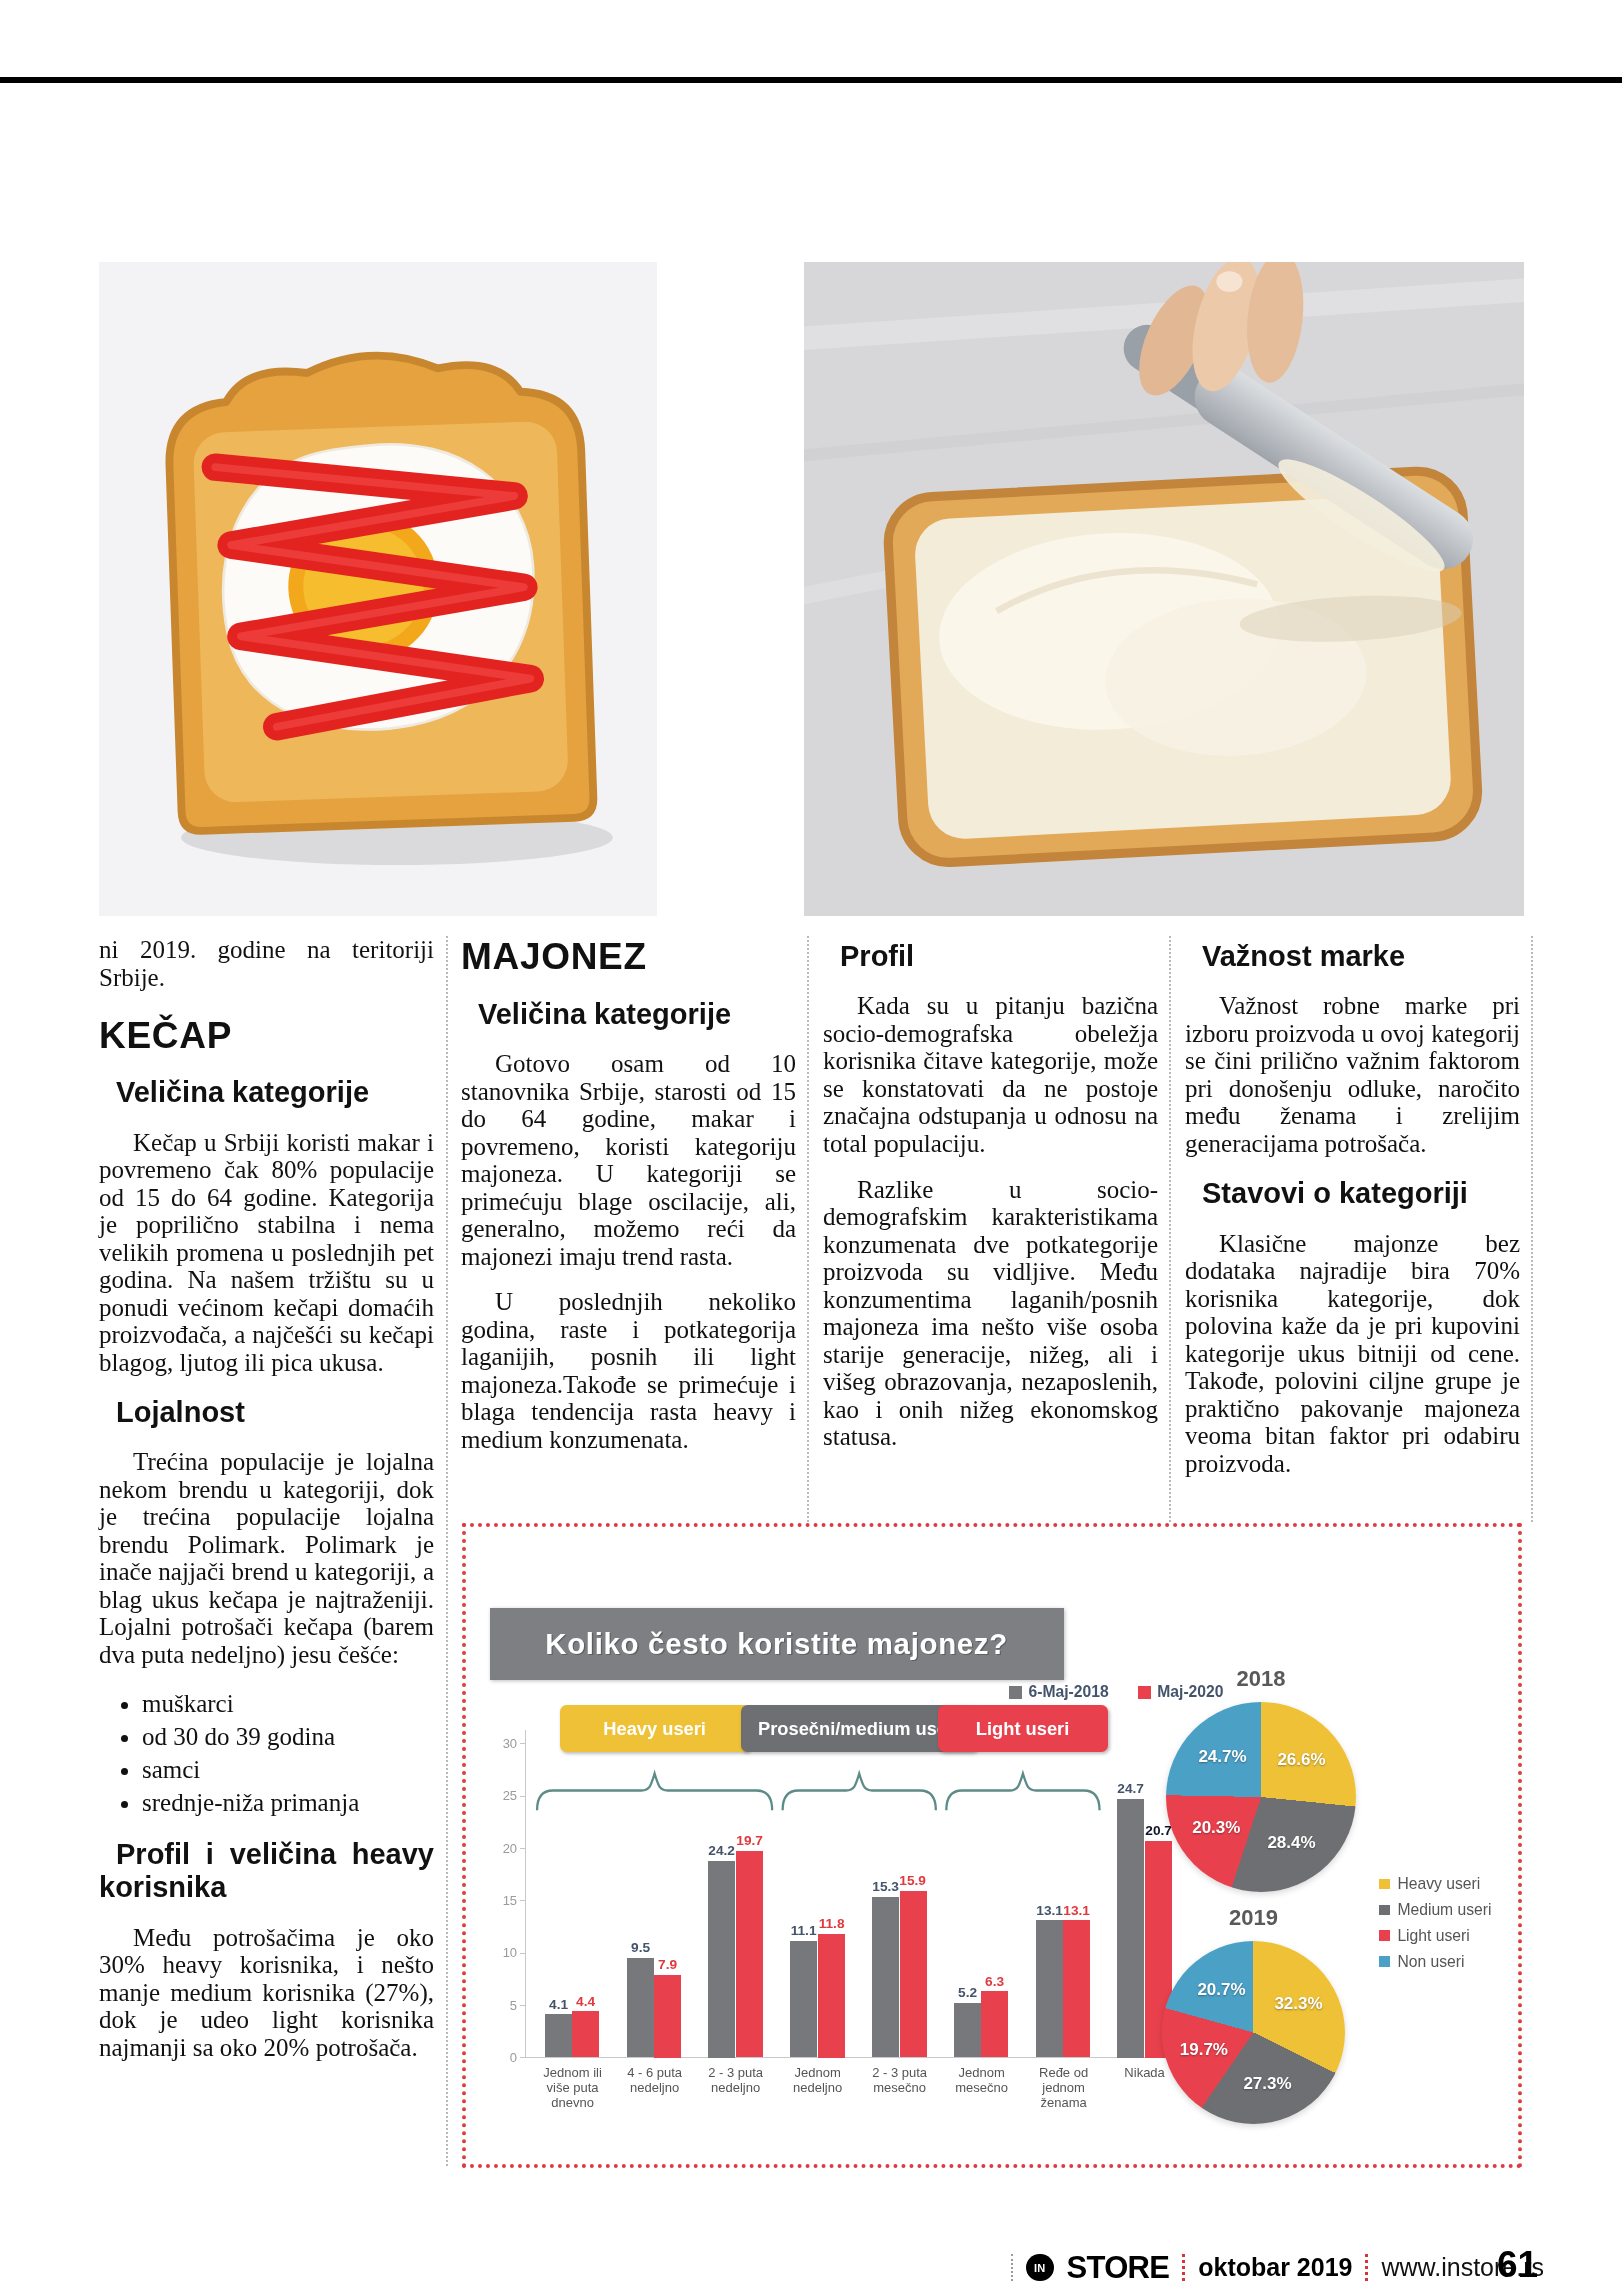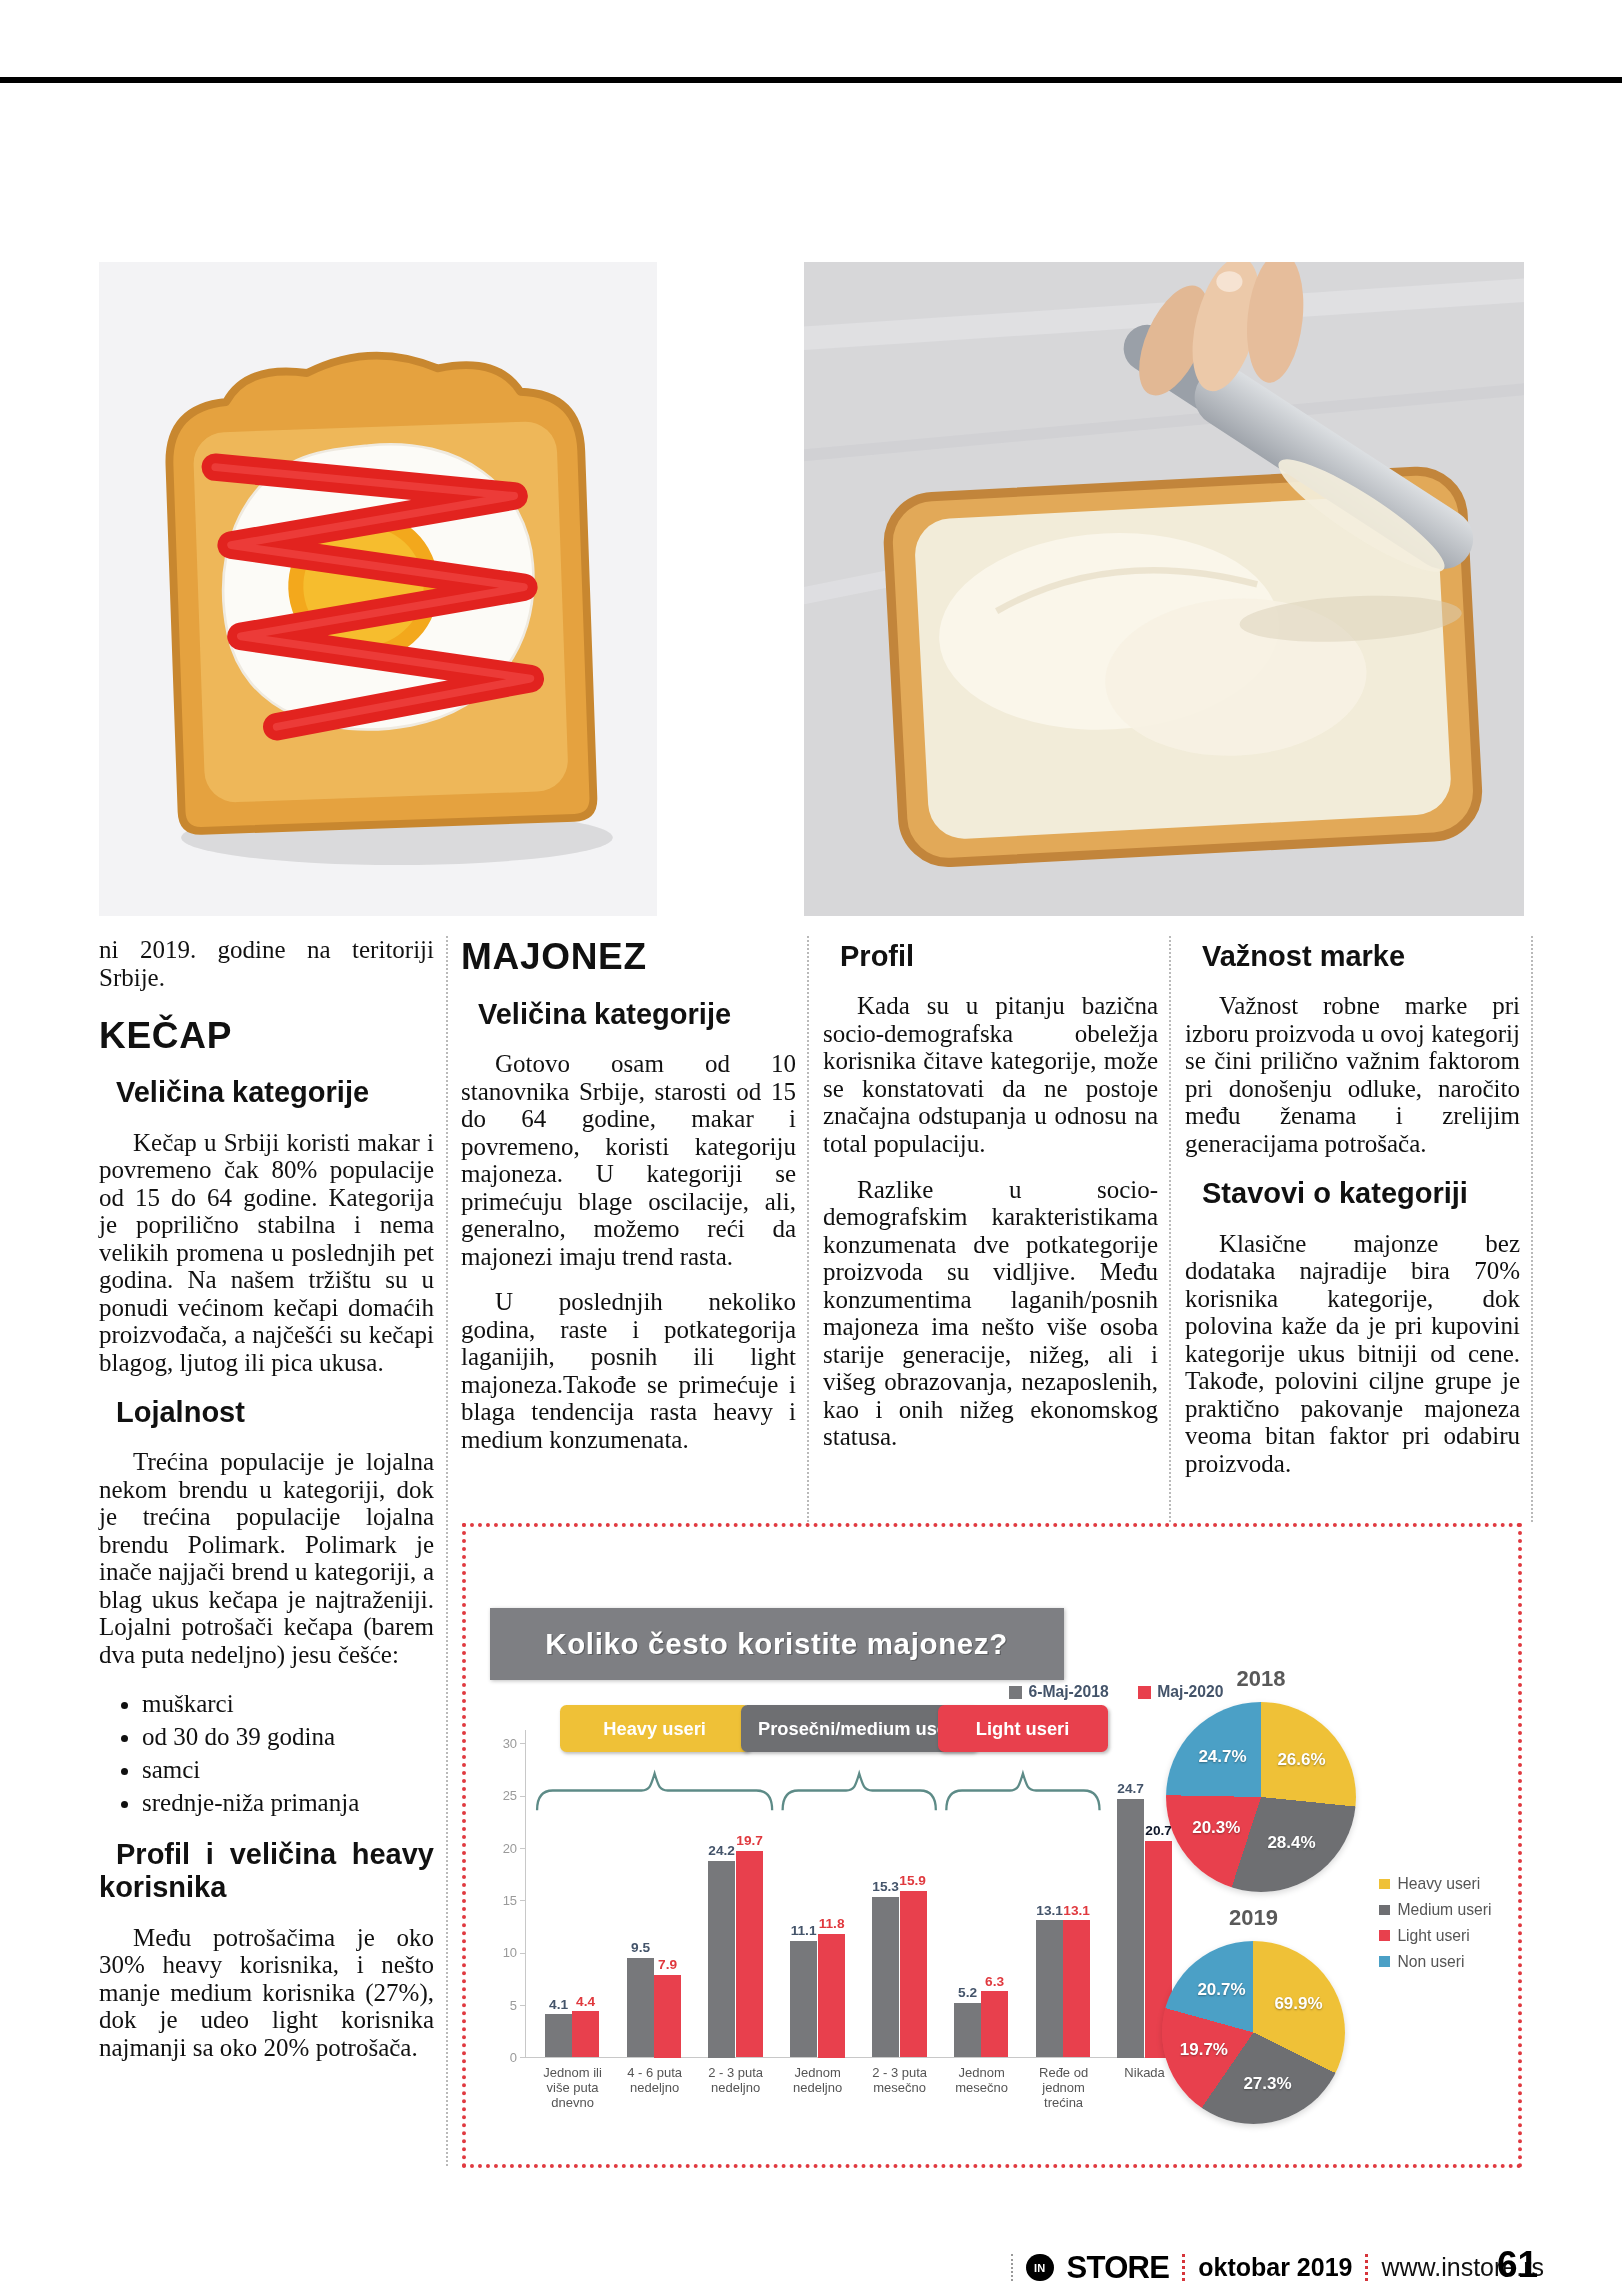--- a/index.html
+++ b/index.html
@@ -247,21 +247,21 @@
         <div class="xlabel" style="left: 373px; top: 361px; width: 82px;">2 - 3 puta mesečno</div>
         <div class="bar" style="left: 468px; top: 299px; width: 27.5px; height: 54px; background: rgb(119, 120, 123);"></div>
         <div class="bar-val" style="left: 459px; top: 281px; color: rgb(68, 84, 106);">5.2</div>
         <div class="bar" style="left: 495px; top: 287px; width: 27.5px; height: 66px; background: rgb(232, 64, 77);"></div>
         <div class="bar-val" style="left: 486px; top: 270px; color: rgb(224, 57, 62);">6.3</div>
         <div class="xlabel" style="left: 455px; top: 361px; width: 82px;">Jednom mesečno</div>
         <div class="bar" style="left: 550px; top: 216px; width: 27.5px; height: 137px; background: rgb(119, 120, 123);"></div>
         <div class="bar-val" style="left: 541px; top: 199px; color: rgb(68, 84, 106);">13.1</div>
         <div class="bar" style="left: 577px; top: 216px; width: 27.5px; height: 137px; background: rgb(232, 64, 77);"></div>
         <div class="bar-val" style="left: 568px; top: 199px; color: rgb(224, 57, 62);">13.1</div>
-        <div class="xlabel" style="left: 537px; top: 361px; width: 82px;">Ređe od jednom trećina</div>
+        <div class="xlabel" style="left: 537px; top: 361px; width: 82px;">Ređe od jednom ženama</div>
         <div class="bar" style="left: 631px; top: 95px; width: 27.5px; height: 259px; background: rgb(119, 120, 123);"></div>
         <div class="bar-val" style="left: 622px; top: 77px; color: rgb(68, 84, 106);">24.7</div>
         <div class="bar" style="left: 659px; top: 137px; width: 27.5px; height: 217px; background: rgb(232, 64, 77);"></div>
         <div class="bar-val" style="left: 650px; top: 119px; color: #0f172a;">20.7</div>
         <div class="xlabel" style="left: 618px; top: 361px; width: 82px;">Nikada</div>
         <div class="gbox" style="left: 74px; top: 1.3px; width: 190px; background: rgb(239, 193, 55);">Heavy useri</div>
         <div class="gbox" style="left: 255px; top: 1.3px; width: 236px; background: rgb(110, 111, 114);">Prosečni/medium useri</div>
         <div class="gbox" style="left: 452px; top: 1.3px; width: 170px; background: rgb(232, 64, 77);">Light useri</div>
         <svg width="753" height="465" style="position: absolute; left: 0px; top: 0px; pointer-events: none;" viewBox="0 0 1150 710">
           <path d="M78,162 C78,140 88,132 102,132 L237.5,132 C249.5,132 251.5,126 257.5,106 C263.5,126 265.5,132 277.5,132 L413,132 C427,132 437,140 437,162" fill="none" stroke="#5d8b87" stroke-width="3.5"></path>
@@ -272,21 +272,21 @@
 
     <div class="pie-title pt1">2018</div>
     <div class="pie" data-pie="0" style="background: conic-gradient(rgb(239, 193, 55) 0%, rgb(239, 193, 55) 26.6%, rgb(110, 111, 114) 26.6%, rgb(110, 111, 114) 55%, rgb(232, 64, 77) 55%, rgb(232, 64, 77) 75.3%, rgb(75, 160, 198) 75.3%, rgb(75, 160, 198) 100%);">
         <div class="pie-val" style="left: 96px; top: 48px;">26.6%</div>
         <div class="pie-val" style="left: 86px; top: 131px;">28.4%</div>
         <div class="pie-val" style="left: 10.8px; top: 116px;">20.3%</div>
         <div class="pie-val" style="left: 17px; top: 45px;">24.7%</div>
       </div>
     <div class="pie-title pt2">2019</div>
     <div class="pie" data-pie="1" style="background: conic-gradient(rgb(239, 193, 55) 0%, rgb(239, 193, 55) 32.3%, rgb(110, 111, 114) 32.3%, rgb(110, 111, 114) 59.6%, rgb(232, 64, 77) 59.6%, rgb(232, 64, 77) 79.3%, rgb(75, 160, 198) 79.3%, rgb(75, 160, 198) 100%);">
-        <div class="pie-val" style="left: 97px; top: 53px;">69.9%</div>
+        <div class="pie-val" style="left: 97px; top: 53px;">32.3%</div>
         <div class="pie-val" style="left: 66px; top: 133px;">27.3%</div>
         <div class="pie-val" style="left: 2.4px; top: 99px;">19.7%</div>
         <div class="pie-val" style="left: 20px; top: 39px;">20.7%</div>
       </div>
     <div class="pie-legend">
         <div class="pleg-item">
           <div class="pleg-marker" style="background: rgb(239, 193, 55);"></div>
           <div class="pleg-label">Heavy useri</div>
         </div>
         <div class="pleg-item">

